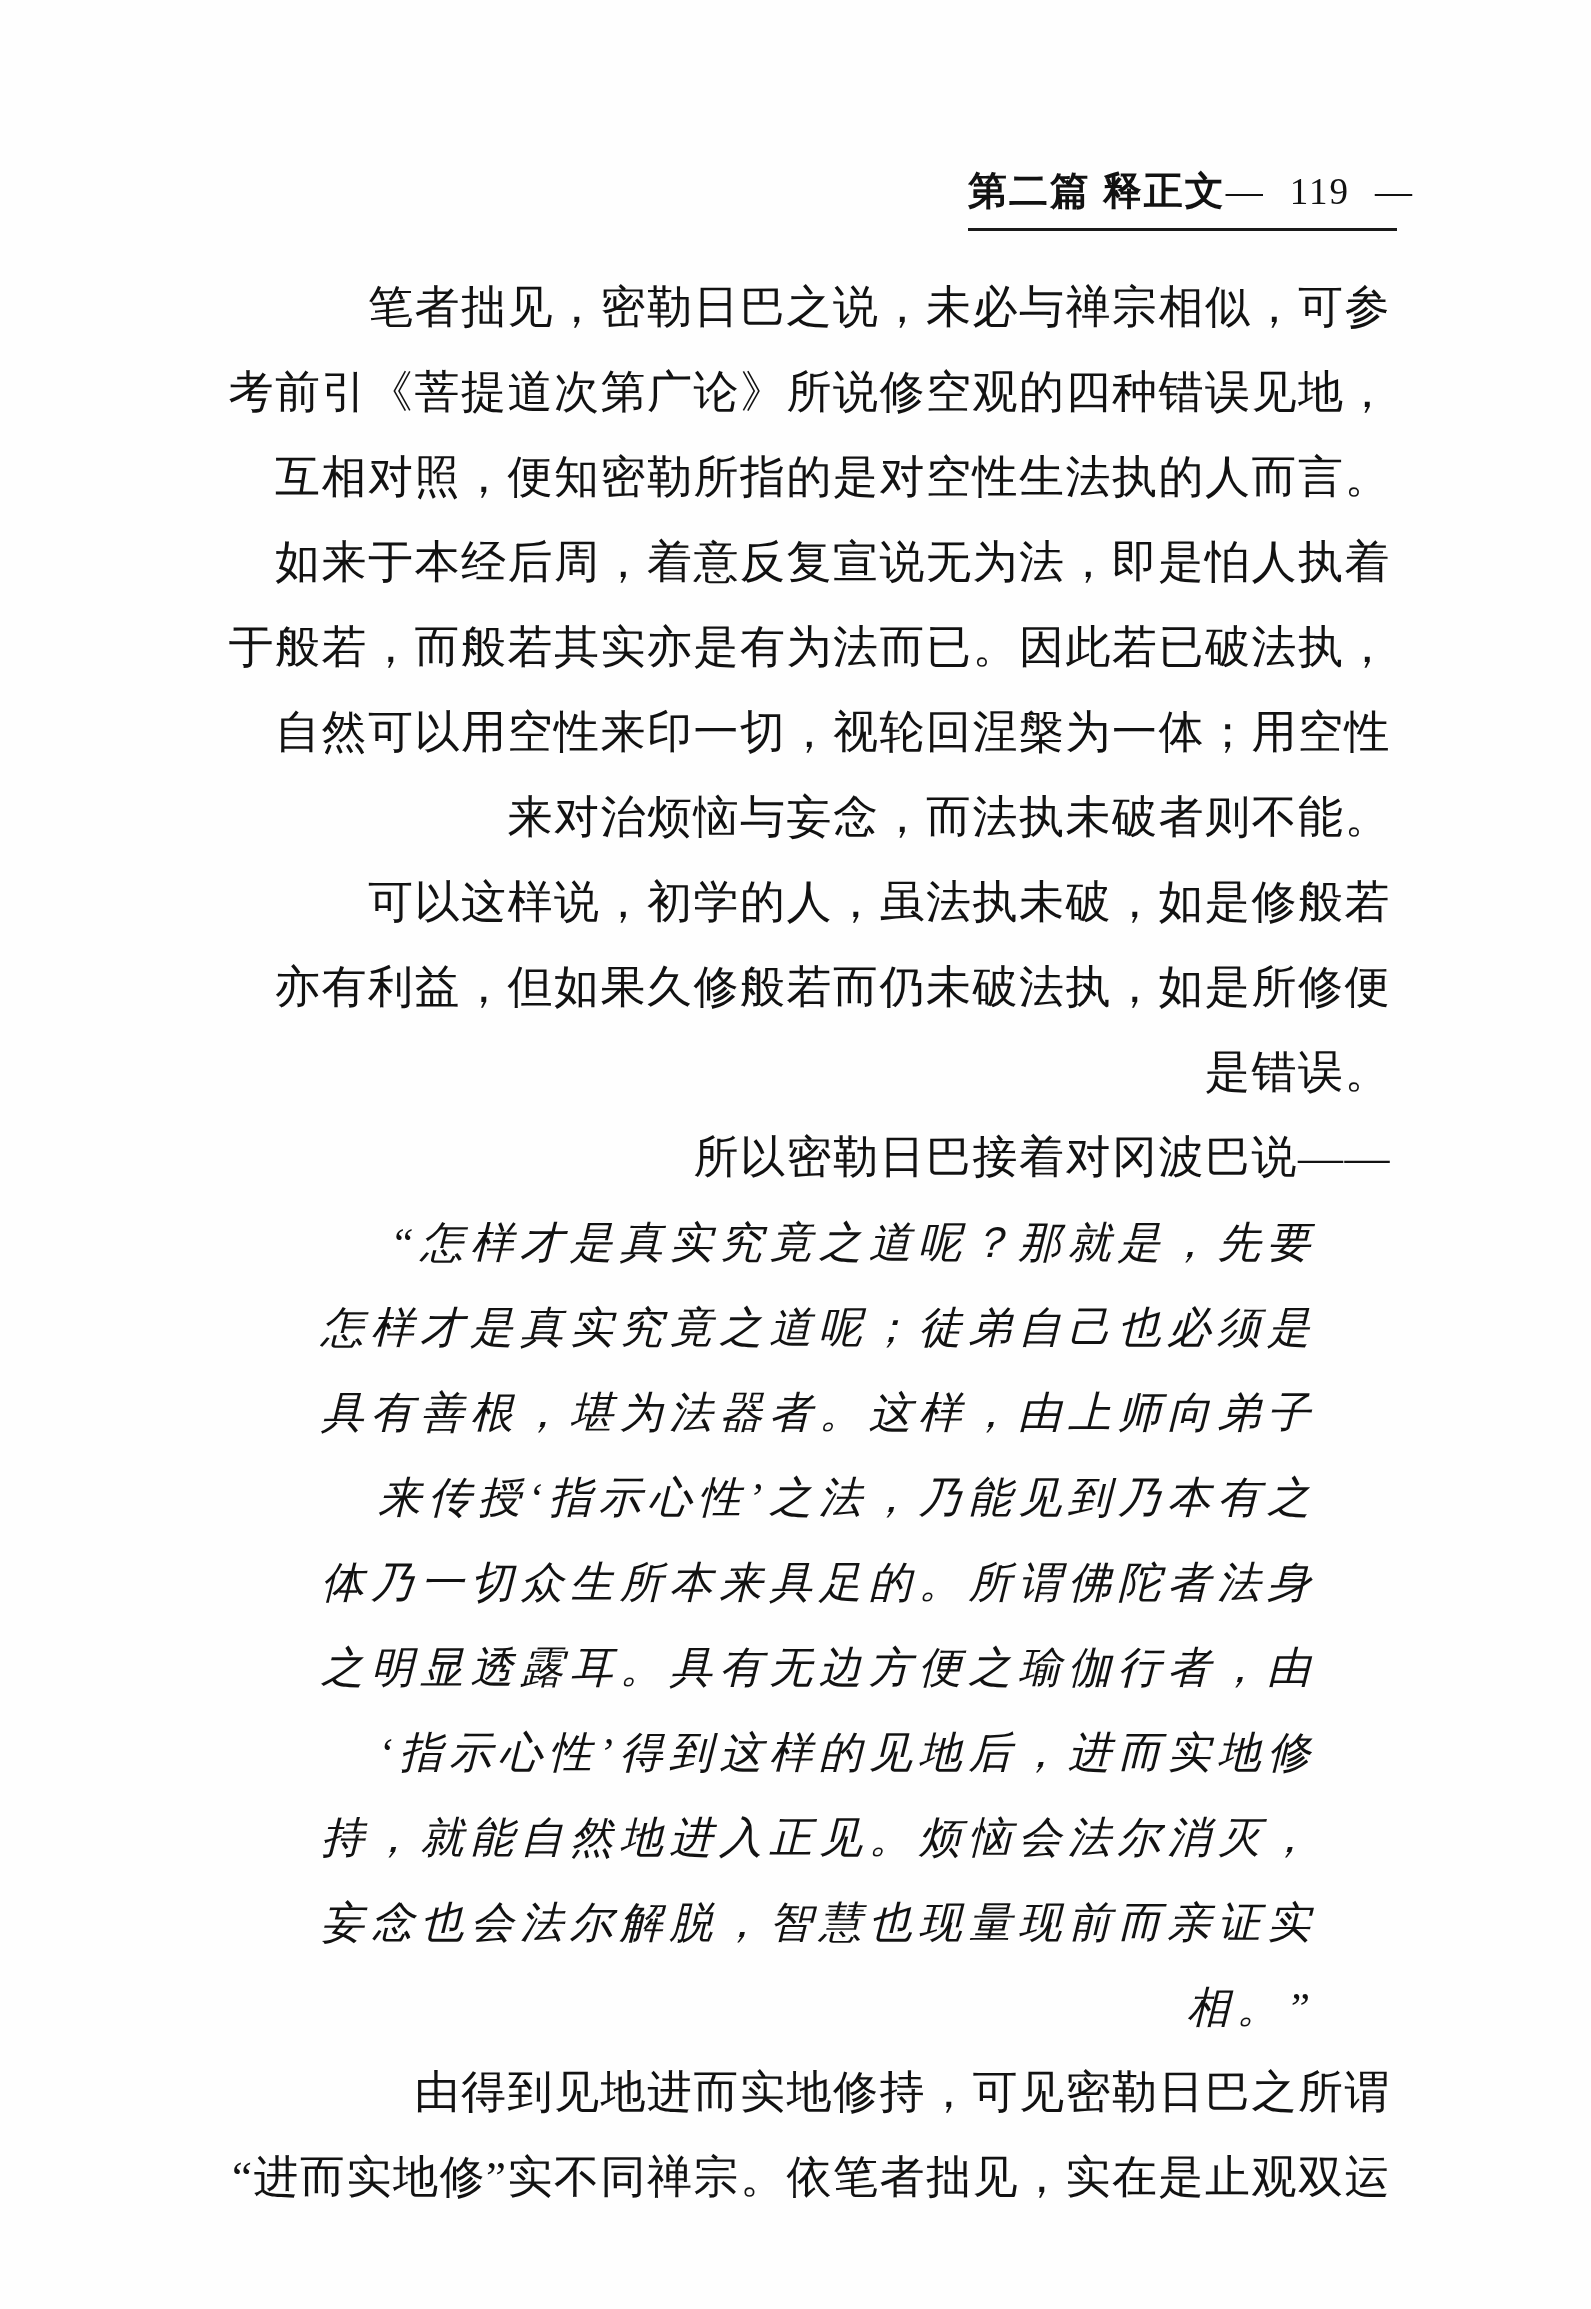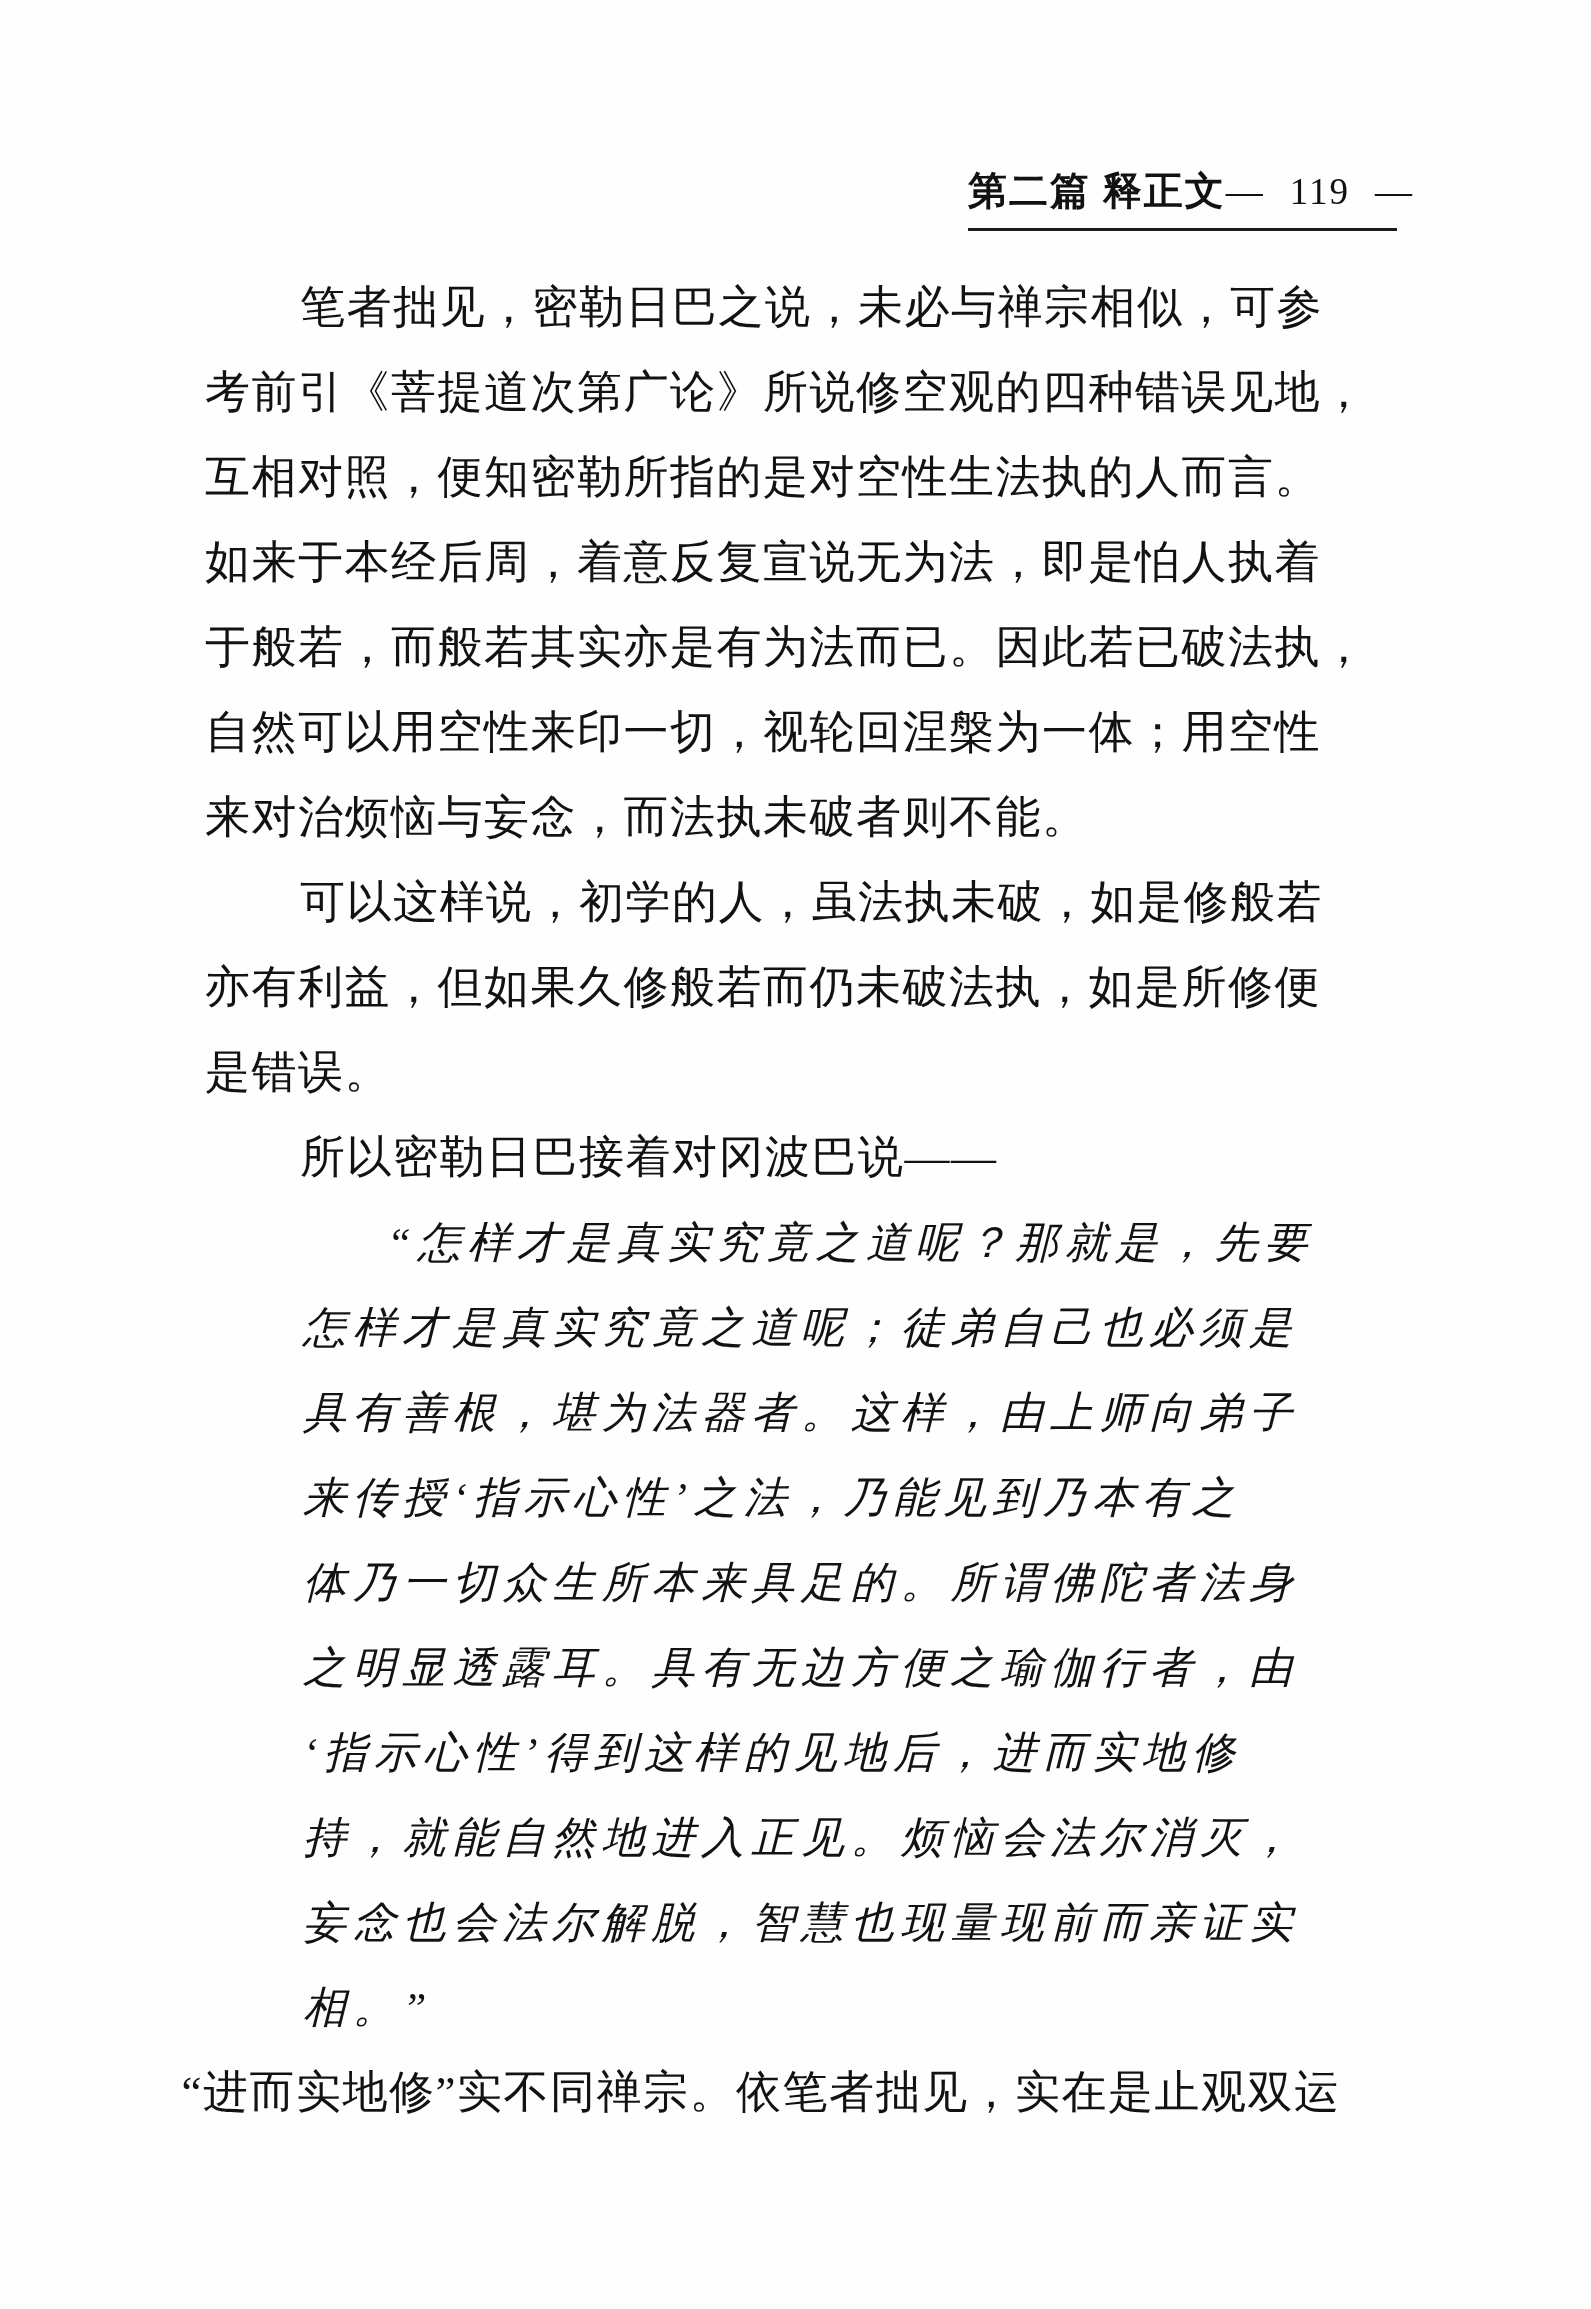--- a/index.html
+++ b/index.html
@@ -5,20 +5,21 @@
   html, body { margin: 0; padding: 0; }
   body { background: #888; }
   .page {
     position: relative;
     width: 1592px;
     height: 2309px;
     background: #fefefe;
     overflow: hidden;
     font-family: "Liberation Serif", "DejaVu Serif", serif;
     color: #121212;
+    text-align: right;
   }
   
   .running-header {
     position: absolute;
     left: 968px;
     top: 164px;
     width: 429px;
     display: flex;
     align-items: baseline;
     justify-content: space-between;
@@ -109,18 +110,19 @@
       <div class="line">来传授‘指示心性’之法，乃能见到乃本有之</div>
       <div class="line">体乃一切众生所本来具足的。所谓佛陀者法身</div>
       <div class="line">之明显透露耳。具有无边方便之瑜伽行者，由</div>
       <div class="line">‘指示心性’得到这样的见地后，进而实地修</div>
       <div class="line">持，就能自然地进入正见。烦恼会法尔消灭，</div>
       <div class="line">妄念也会法尔解脱，智慧也现量现前而亲证实</div>
       <div class="line">相。”</div>
     </div>
 
     <div>
+      <div class="line indent">由得到见地进而实地修持，可见密勒日巴之所谓</div>
       <div class="line hang">“进而实地修”实不同禅宗。依笔者拙见，实在是止观双运</div>
     </div>
 
   </div>
 </div>
 
 
 </body></html>

